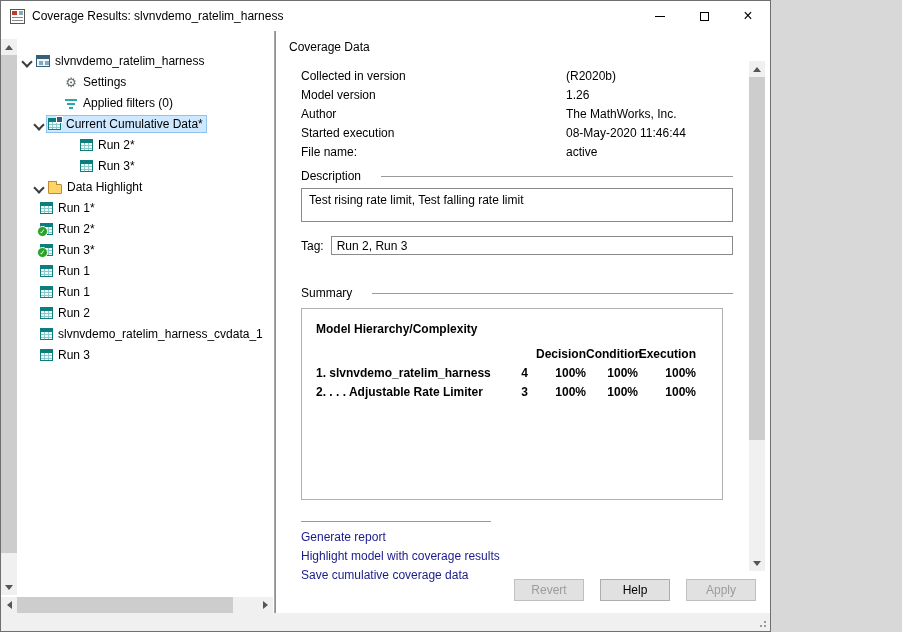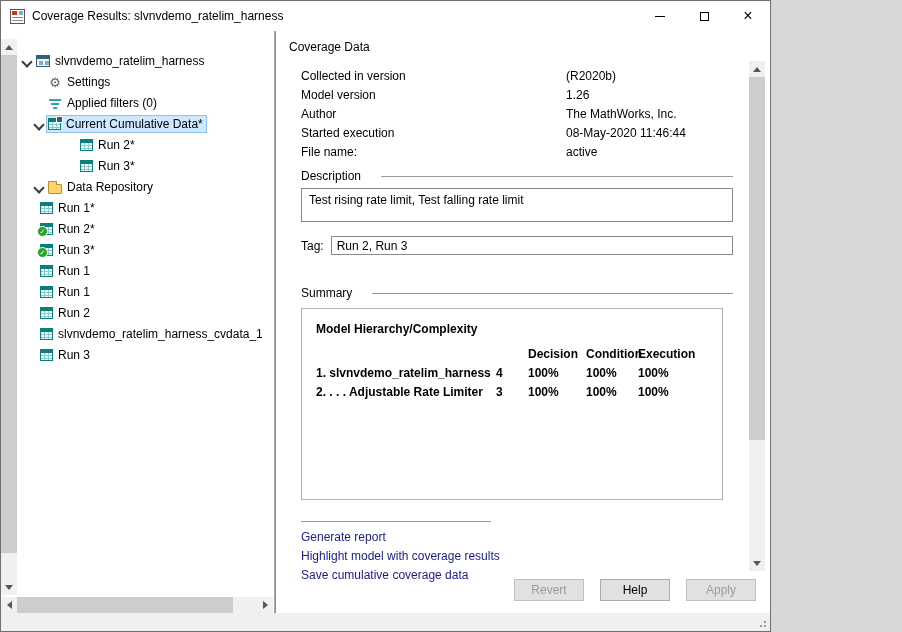--- a/index.html
+++ b/index.html
@@ -23,21 +23,21 @@
   .glyph-min{width:10px;height:1px;background:#000}
   .glyph-max{width:9px;height:9px;border:1px solid #000}
   .glyph-close{font-size:16px;line-height:16px;color:#000}
 
   
   .tree-panel{position:absolute;top:30px;left:0;width:274px;height:582px;background:#fff;border-right:1px solid #a6a6a6}
   .tree-content{position:absolute;left:17px;top:18px;right:1px;bottom:17px;overflow:hidden}
   .trow{display:flex;align-items:flex-end;height:21px;white-space:nowrap;cursor:default}
   .d0{padding-left:2px}
   .d1{padding-left:14px}
-  .d1n{padding-left:28px}
+  .d1n{padding-left:44px}
   .d2a{padding-left:60px}
   .d2b{padding-left:20px}
   .chev{display:inline-block;width:14px;height:14px;position:relative;flex:none}
   .chev::before{content:"";position:absolute;left:3px;top:2px;width:6px;height:6px;
     border-right:2px solid #3c3c3c;border-bottom:2px solid #3c3c3c;transform:rotate(45deg)}
   .hl{display:flex;align-items:center;border:1px solid transparent;padding:1px 3px 1px 1px}
   .trow.selected .hl{background:var(--selection);border-color:var(--selection-border);}
   .ticon{display:inline-block;width:14px;height:13px;margin-right:5px;position:relative;flex:none}
   .icon-run,.icon-cumulative,.icon-run-check{width:13px;height:12px;border:1px solid var(--teal);background-color:#effafa;
     background-image:linear-gradient(var(--teal),var(--teal)),
@@ -89,21 +89,21 @@
   .fields{display:grid;grid-template-columns:265px 1fr;line-height:19px}
   .sec{display:flex;align-items:center;gap:20px;margin-top:7px}
   .sec-line{flex:1;border-top:1px solid #9a9a9a;margin-top:1px}
   .textarea{margin-top:5px;height:34px;border:1px solid #8a8a8a;padding:4px 7px;background:#fff;overflow:hidden}
   .tag-row{margin-top:14px;display:flex;align-items:center;gap:7px}
   .tag-input{flex:1;height:19px;border:1px solid #8a8a8a;padding:0 5px;font:inherit;background:#fff;outline:none}
   .sum-label{margin-top:31px}
   .sum-box{margin-top:8px;margin-right:10px;height:192px;border:1px solid #b0b0b0;padding:13px 0 0 14px;overflow:hidden}
   .tbl-title{font-weight:bold;margin-bottom:9px}
   .tbl-row{display:grid;grid-template-columns:180px 32px 58px 52px 58px;font-weight:bold;line-height:19px}
-  .tbl-row .c{text-align:left}
+  .tbl-row .c{text-align:right}
   .sep{width:190px;border-top:1px solid #999;margin:21px 0 9px 0}
   .links a{display:block;color:var(--link);text-decoration:none;margin-bottom:6px;line-height:13px;cursor:pointer}
   .btn-row{position:absolute;right:14px;bottom:12px;display:flex;gap:16px}
   .btn{width:70px;height:22px;background:#e1e1e1;border:1px solid #adadad;font:inherit;display:flex;align-items:center;justify-content:center;cursor:default}
   .btn.disabled{color:#9c9c9c;border-color:#bfbfbf}
 
   
   .bottom-strip{position:absolute;left:0;right:0;bottom:0;height:18px;background:#f0f0f0}
   .grip{position:absolute;right:4px;bottom:4px;width:10px;height:10px}
   .grip::before{content:"";position:absolute;right:0;bottom:0;width:2px;height:2px;background:#9a9a9a;
@@ -174,21 +174,21 @@
         <span class="hl">
             <span class="ticon icon-run"></span>
         <span>Run 3*</span>
           </span>
       </div>
 
       <div class="trow d1">
         <span class="chev"></span>
         <span class="hl">
             <span class="ticon icon-folder"></span>
-        <span>Data Repository</span>
+        <span>Data Highlight</span>
           </span>
       </div>
 
       <div class="trow d2b">
         <span class="hl">
             <span class="ticon icon-run"></span>
         <span>Run 1*</span>
           </span>
       </div>
 

